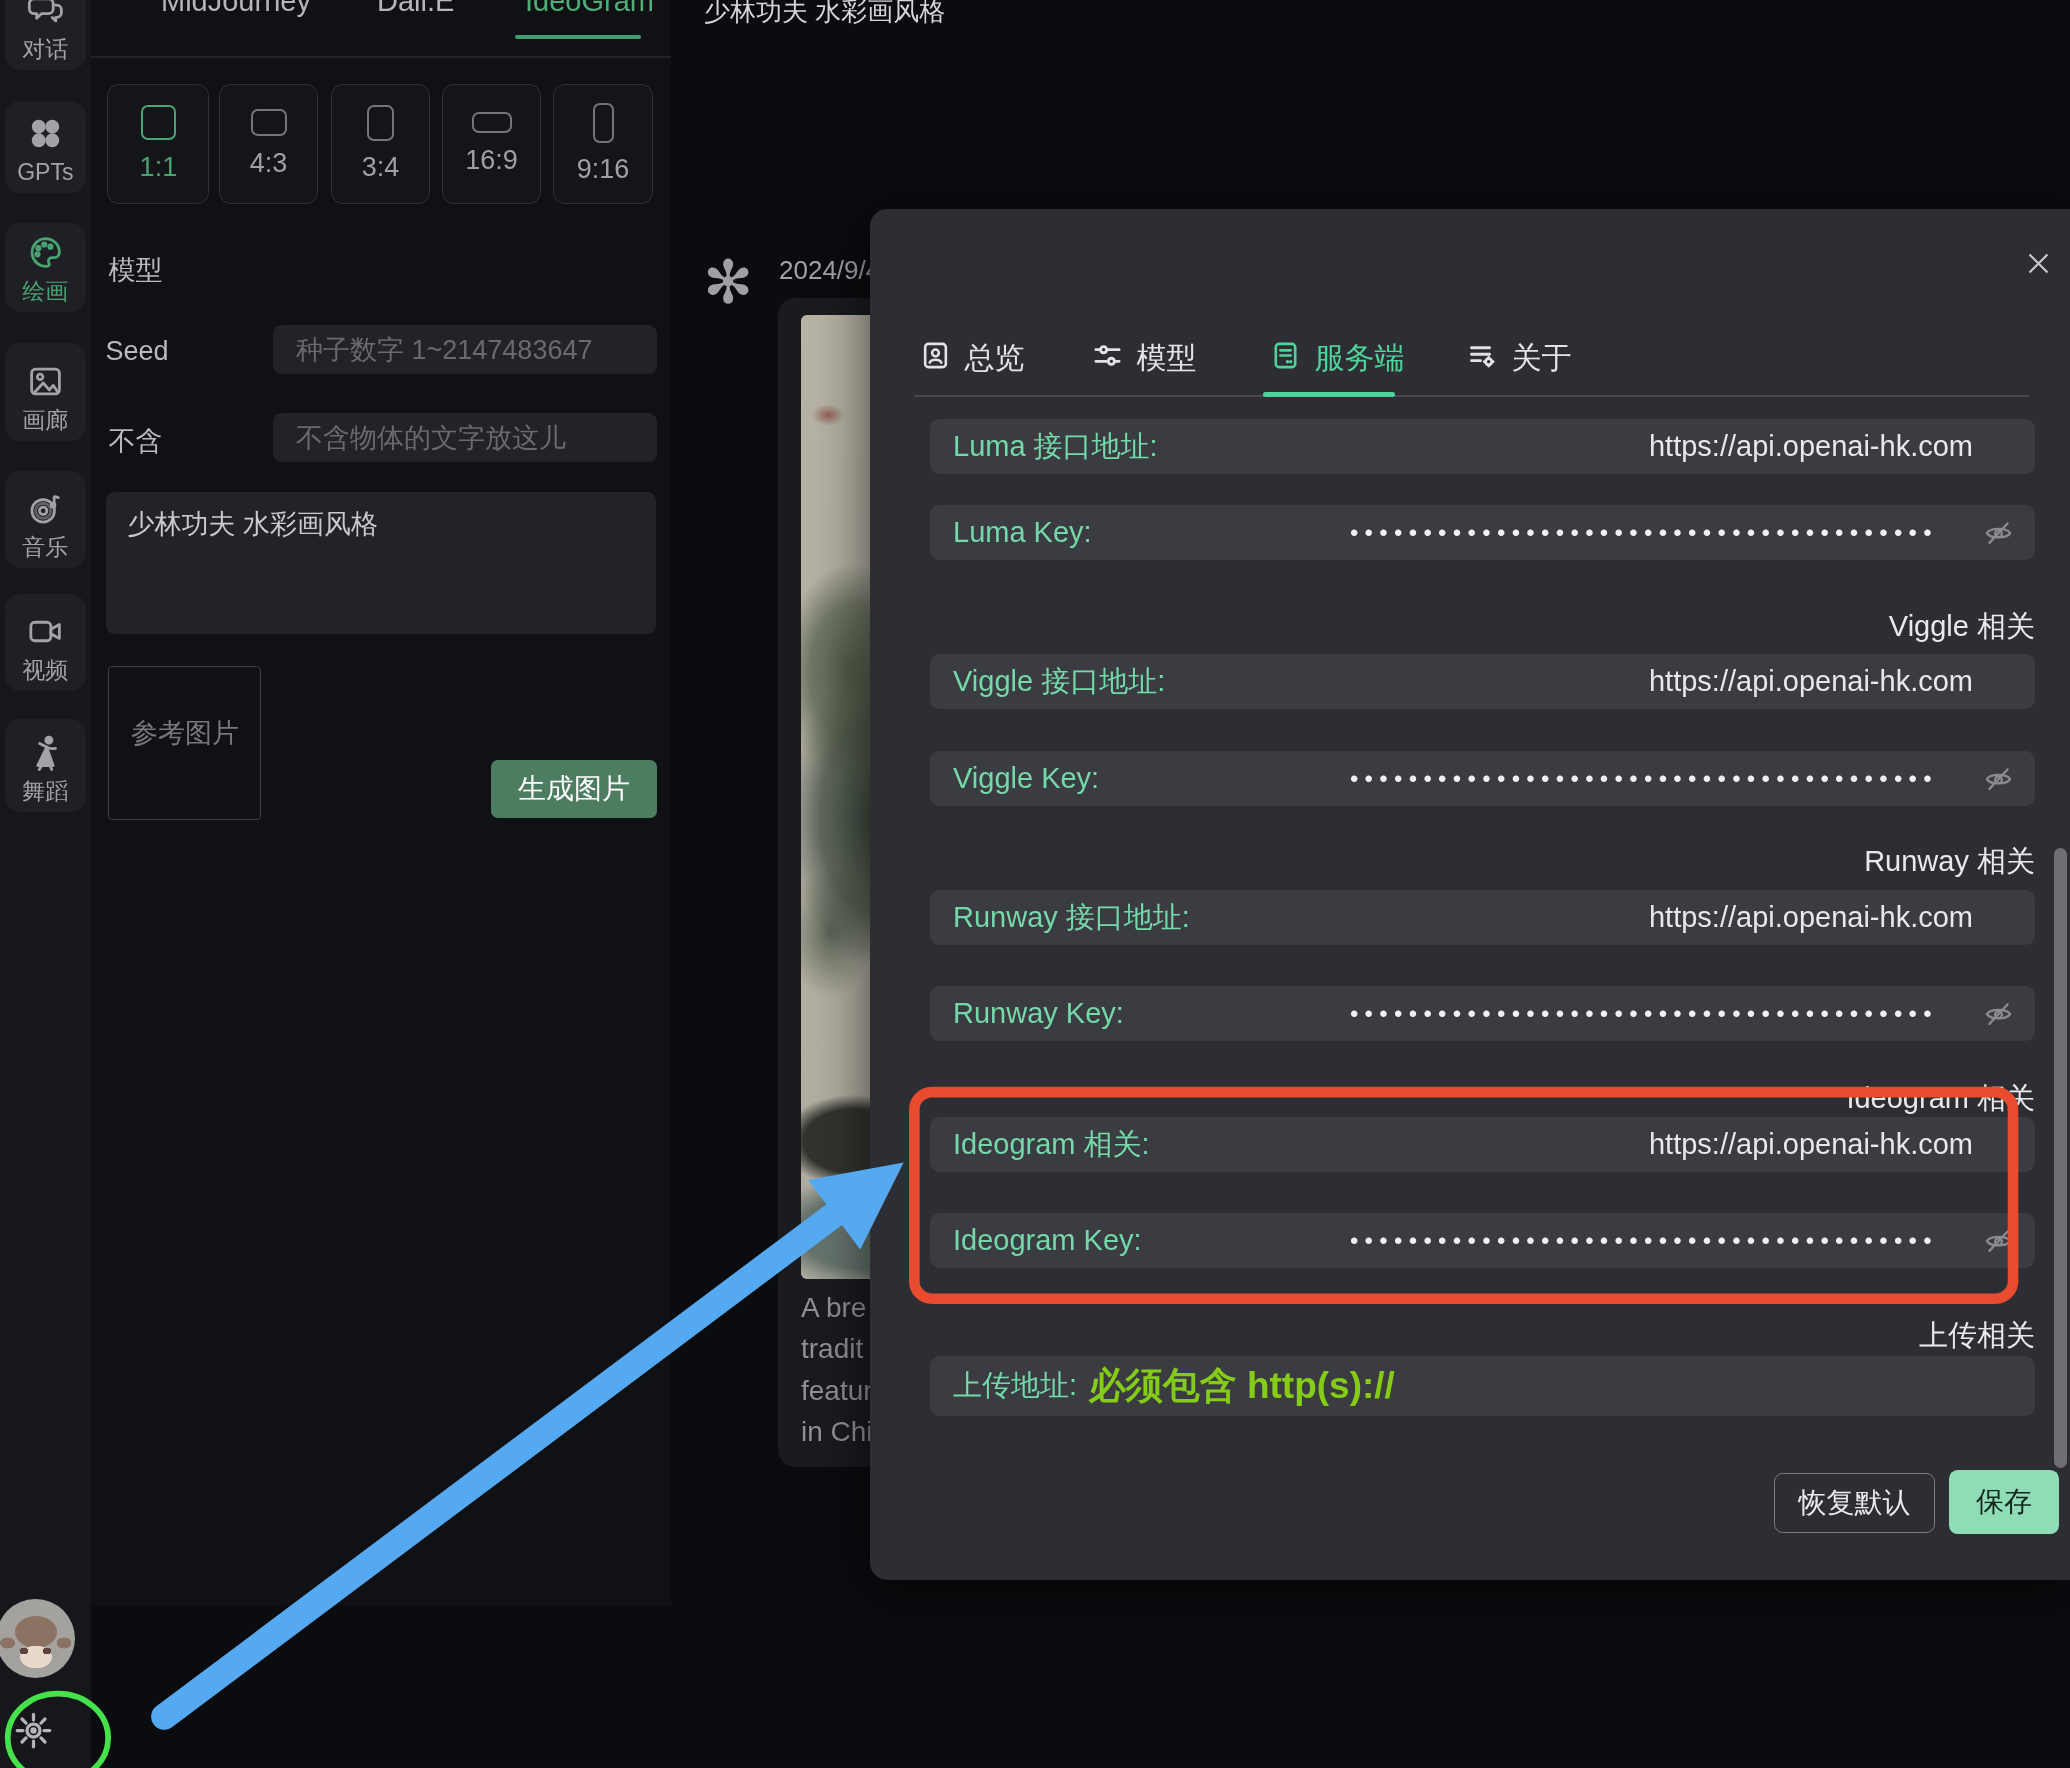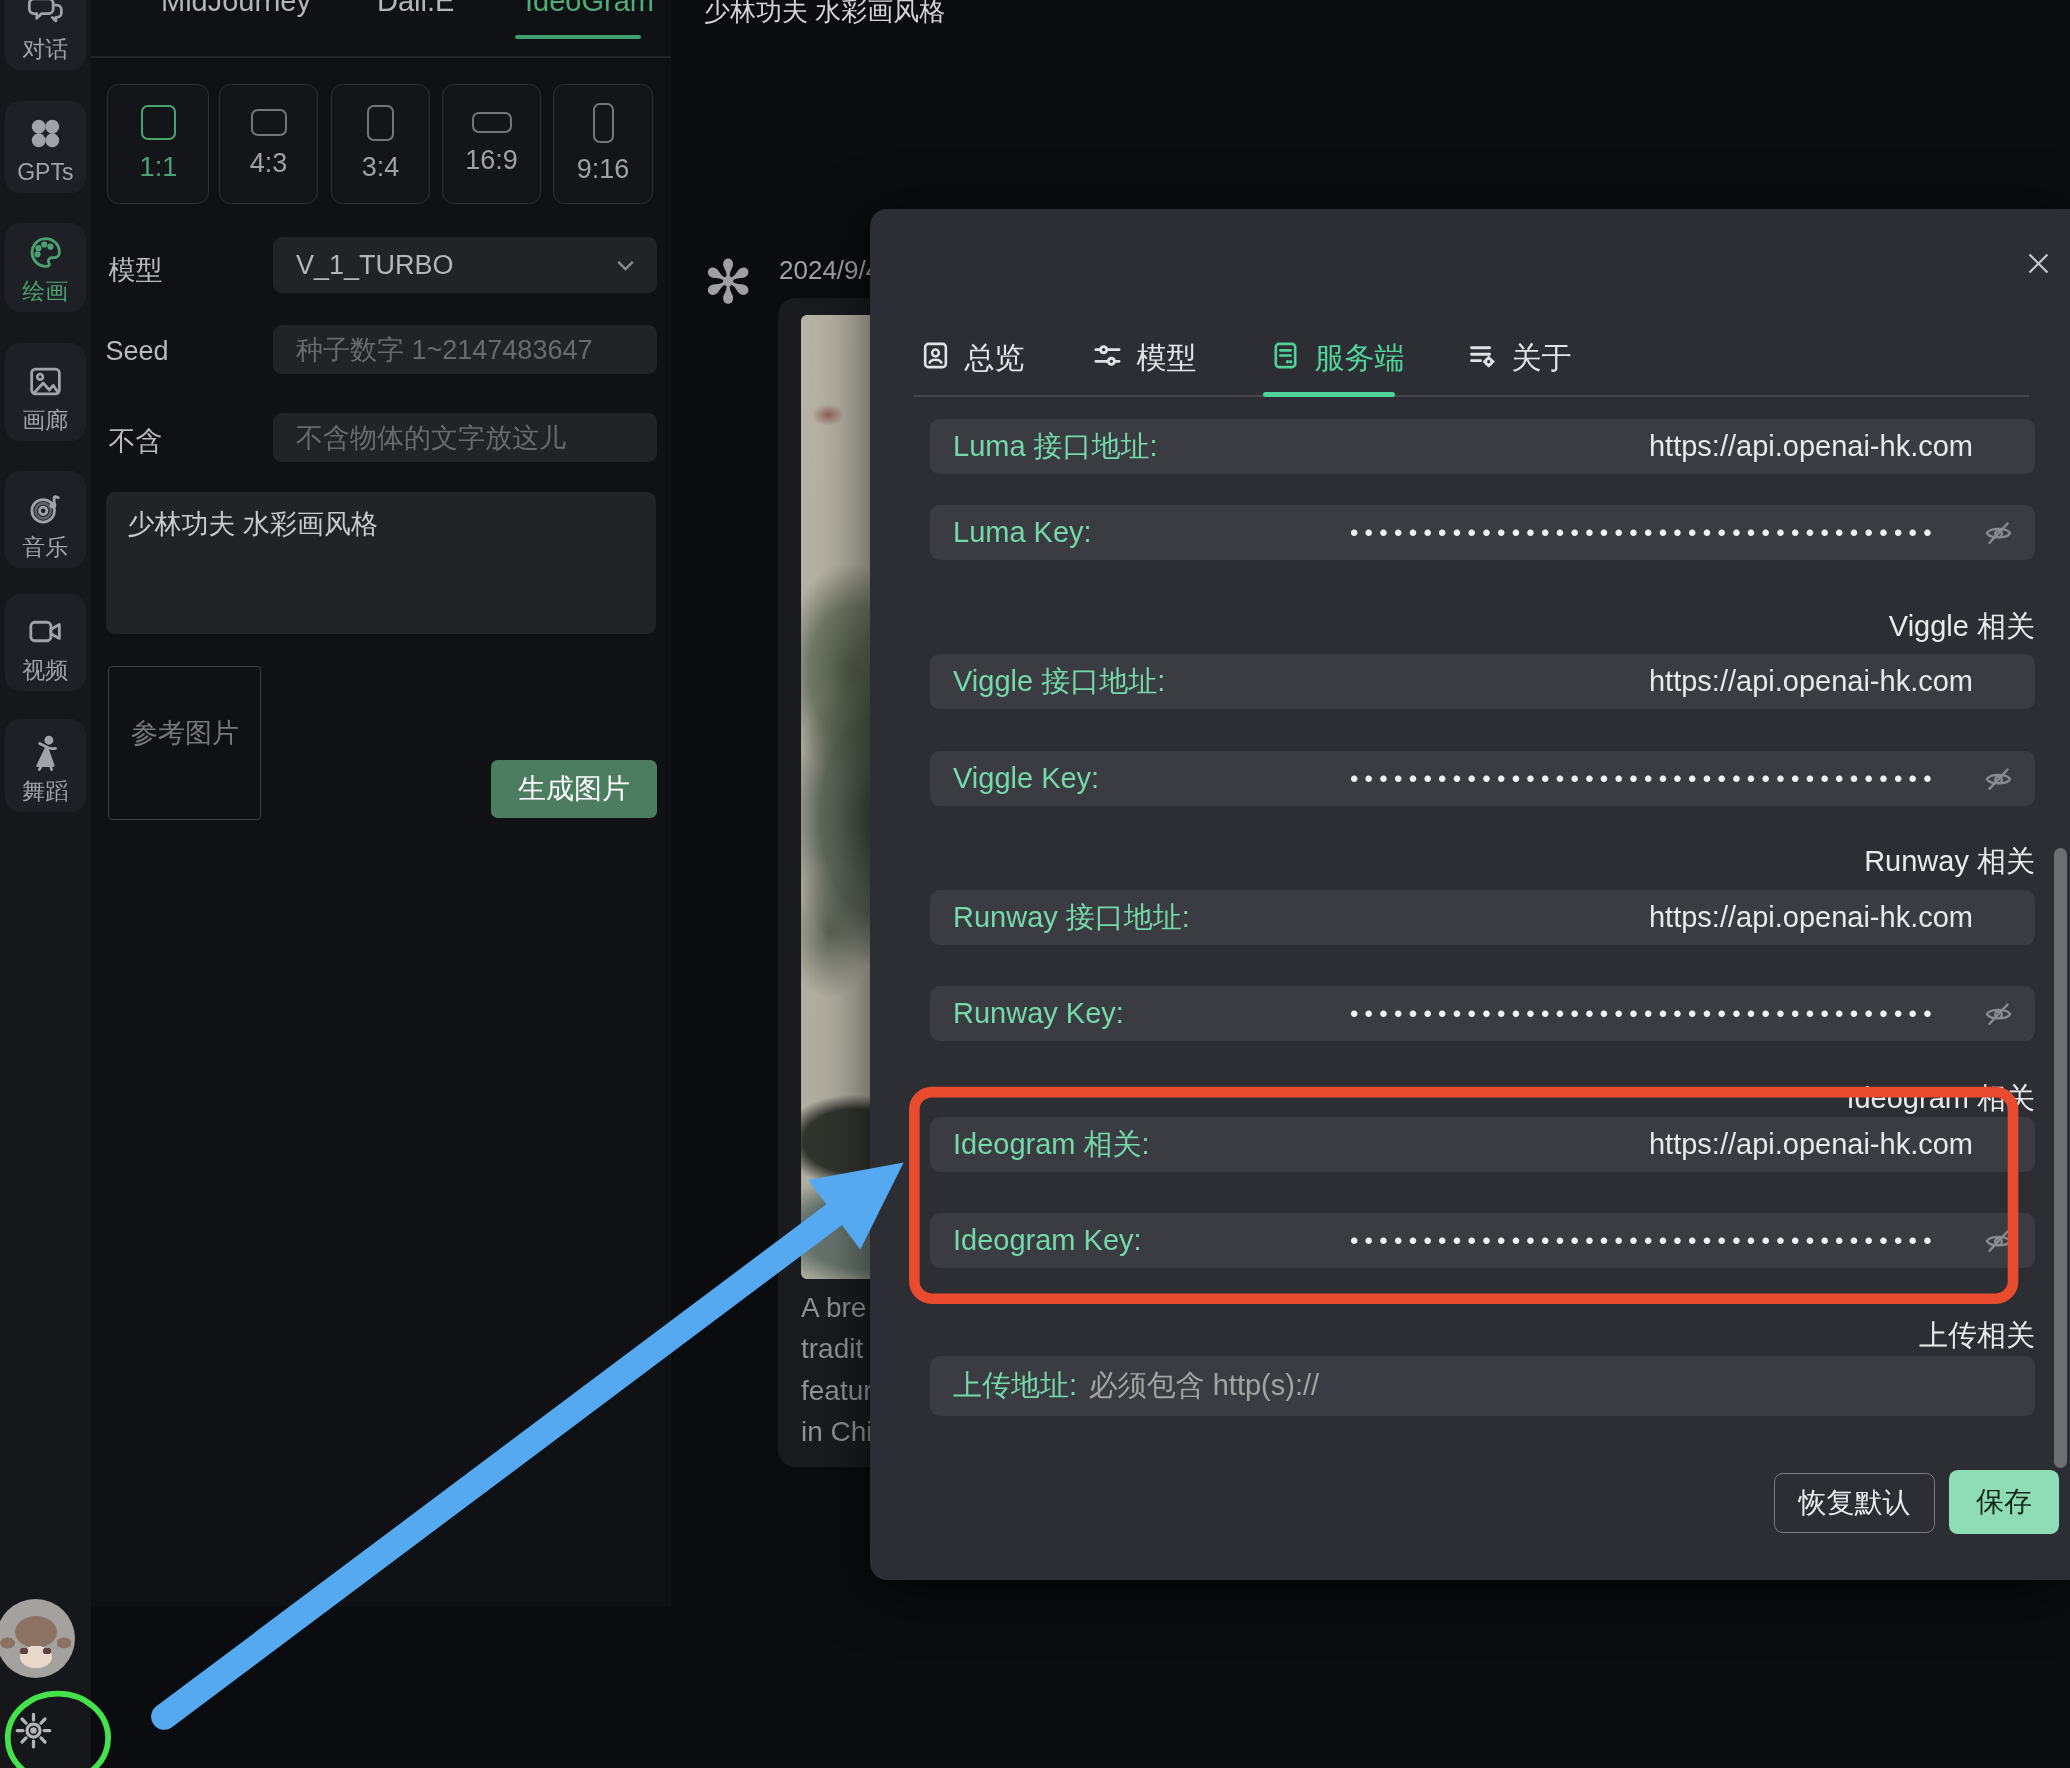--- a/index.html
+++ b/index.html
@@ -85,21 +85,21 @@
   #mtab-sep{position:absolute;left:44px;top:186px;width:1115px;height:1.9px;background:#47484d;}
   #mtab-underline{position:absolute;left:393px;top:183px;width:132px;height:4.8px;background:#4fd39b;border-radius:2.9px;}
   .mrow{position:absolute;left:60px;width:1105px;height:55px;background:#3b3c42;border-radius:9.7px;
     display:flex;align-items:center;padding:0 23px;}
   .mrow .rl{font-size:29px;color:#74d8a9;white-space:nowrap;}
   .mrow .rv{position:absolute;right:62px;font-size:29px;color:#e7e8ea;}
   .mrow .dots{position:absolute;right:97px;font-size:24px;letter-spacing:6.3px;color:#f0f1f3;
     overflow:hidden;white-space:nowrap;max-width:657px;}
   .mrow .eye{position:absolute;right:21px;width:31px;height:31px;color:#8a8b90;cursor:pointer;}
   .msec{position:absolute;left:60px;width:1105px;text-align:right;font-size:29px;color:#e8e9ea;}
-  .mrow .ph2{font-size:29px;color:#a3a3a3;margin-left:11.6px;white-space:nowrap;}
+  .mrow .ph2{font-size:37px;color:#84cc16;margin-left:11.6px;white-space:nowrap;font-weight:bold;}
   #btn-reset{position:absolute;left:904px;top:1264px;width:161px;height:60px;background:transparent;
     border:1.9px solid #7b7c81;border-radius:8.7px;color:#e9eaec;font-size:28px;cursor:pointer;}
   #btn-save{position:absolute;left:1079px;top:1261px;width:110px;height:64px;background:#8fddb6;
     border:none;border-radius:8.7px;color:#11271c;font-size:28px;cursor:pointer;}
   #mscroll{position:absolute;left:1184px;top:639px;width:12.6px;height:620px;background:#6e6f73;border-radius:6.8px;cursor:pointer;}
 
   
   #annot{left:0;top:0;width:2070px;height:1769px;pointer-events:none;z-index:100;}
   #modal{z-index:50;}
   #sidebar,#panel{z-index:5;}
@@ -146,26 +146,20 @@
     <span class="ar-ic"></span>
     <span class="lbl">16:9</span>
   </div>
         <div class="aspect ar-4" style="left: 462px; width: 100px;">
     <span class="ar-ic"></span>
     <span class="lbl">9:16</span>
   </div>
       </div>
 
     <div class="flabel" style="left:17.4px;top:252px;">模型</div>
-    <div class="fbox" style="top:237px;height:56px;">
-      <span class="val">V_1_TURBO</span>
-      <svg id="model-chevron" viewBox="0 0 24 24" fill="none" stroke="currentColor" stroke-width="2">
-          <path d="M6 9l6 6 6-6"></path>
-        </svg>
-    </div>
 
     <div class="flabel" style="left:14.5px;top:336px;">Seed</div>
     <div class="fbox" style="top:325px;height:49px;">
       <span class="ph" title="种子数字 1~2147483647">种子数字 1~2147483647</span>
     </div>
 
     <div class="flabel" style="left:17.4px;top:423px;">不含</div>
     <div class="fbox" style="top:413px;height:49px;">
       <span class="ph">不含物体的文字放这儿</span>
     </div>

